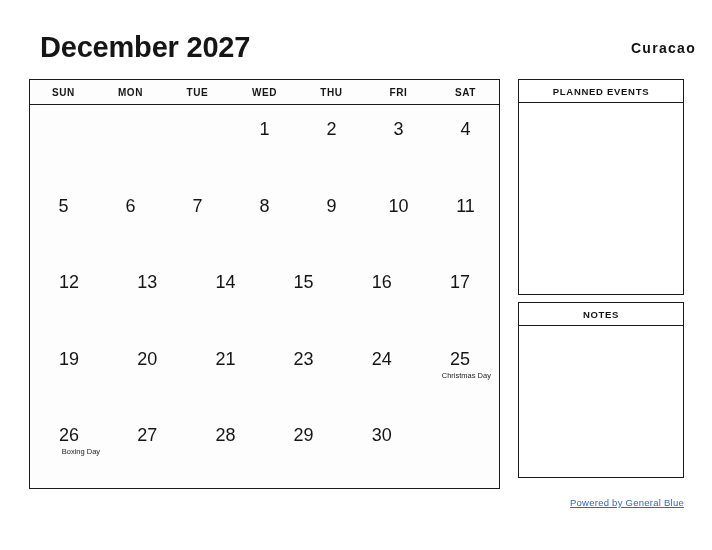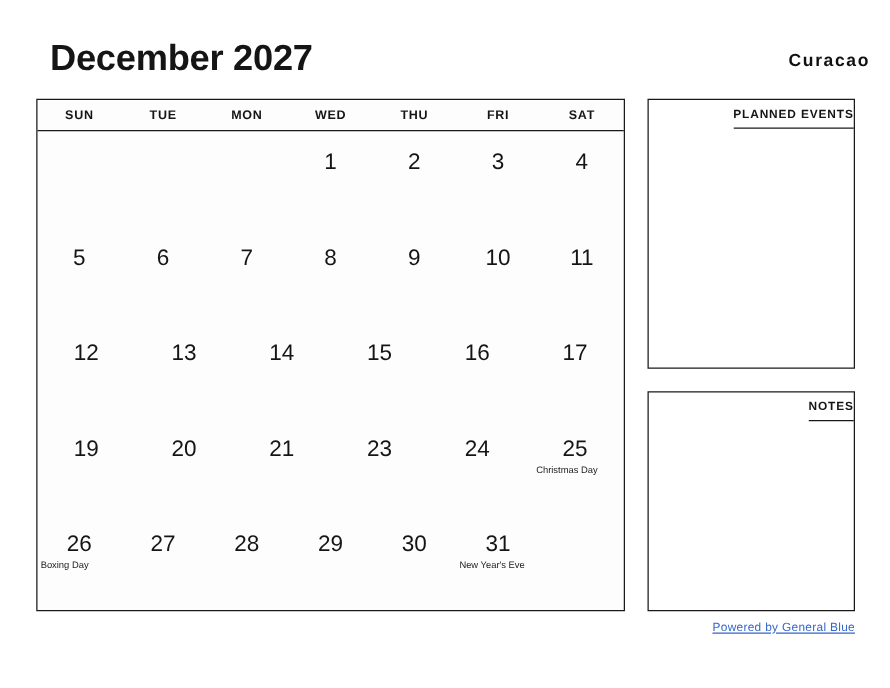--- a/index.html
+++ b/index.html
@@ -98,43 +98,42 @@
     font-size: 18px;
     font-weight: normal;
     color: #151515;
     line-height: 20px;
   }
   .day-event {
     margin-top: 2px;
     font-size: 7.5px;
     line-height: 10px;
     color: #222222;
-    text-align: left;
+    text-align: right;
     width: 62px;
     word-wrap: break-word;
   }
 
   
   .side-panel {
     position: absolute;
     left: 518px;
     width: 166px;
     border: 1px solid #1a1a1a;
     background: #ffffff;
     box-sizing: border-box;
     display: flex;
     flex-direction: column;
-    align-items: flex-end;
   }
   #planned-events-panel {
     top: 79px;
     height: 216px;
   }
   #notes-panel {
-    top: 313px;
+    top: 302px;
     height: 176px;
   }
   .panel-title {
     height: 22px;
     flex: 0 0 auto;
     border-bottom: 1px solid #1a1a1a;
     display: flex;
     align-items: center;
     justify-content: center;
     font-size: 9.5px;
@@ -164,22 +163,22 @@
 <body>
 
 <div class="page-header">
   <div class="cal-title">December 2027</div>
   <div class="location-label">Curacao</div>
 </div>
 
 <div class="calendar-box">
   <div class="weekday-row">
     <div class="weekday-cell">SUN</div>
+    <div class="weekday-cell">MON</div>
     <div class="weekday-cell">TUE</div>
-    <div class="weekday-cell">MON</div>
     <div class="weekday-cell">WED</div>
     <div class="weekday-cell">THU</div>
     <div class="weekday-cell">FRI</div>
     <div class="weekday-cell">SAT</div>
   </div>
 
   <div class="weeks-wrap">
 
     <div class="week-row">
       <div class="day-cell">
@@ -312,24 +311,20 @@
       </div>
       <div class="day-cell">
         <div class="day-number">29</div>
         <div class="day-event"></div>
       </div>
       <div class="day-cell">
         <div class="day-number">30</div>
         <div class="day-event"></div>
       </div>
       <div class="day-cell">
-        <div class="day-number">31</div>
-        <div class="day-event">New Year's Eve</div>
-      </div>
-      <div class="day-cell">
         <div class="day-number"></div>
         <div class="day-event"></div>
       </div>
     </div>
 
   </div>
 </div>
 
 <div class="side-panel" id="planned-events-panel">
   <div class="panel-title">PLANNED EVENTS</div>

